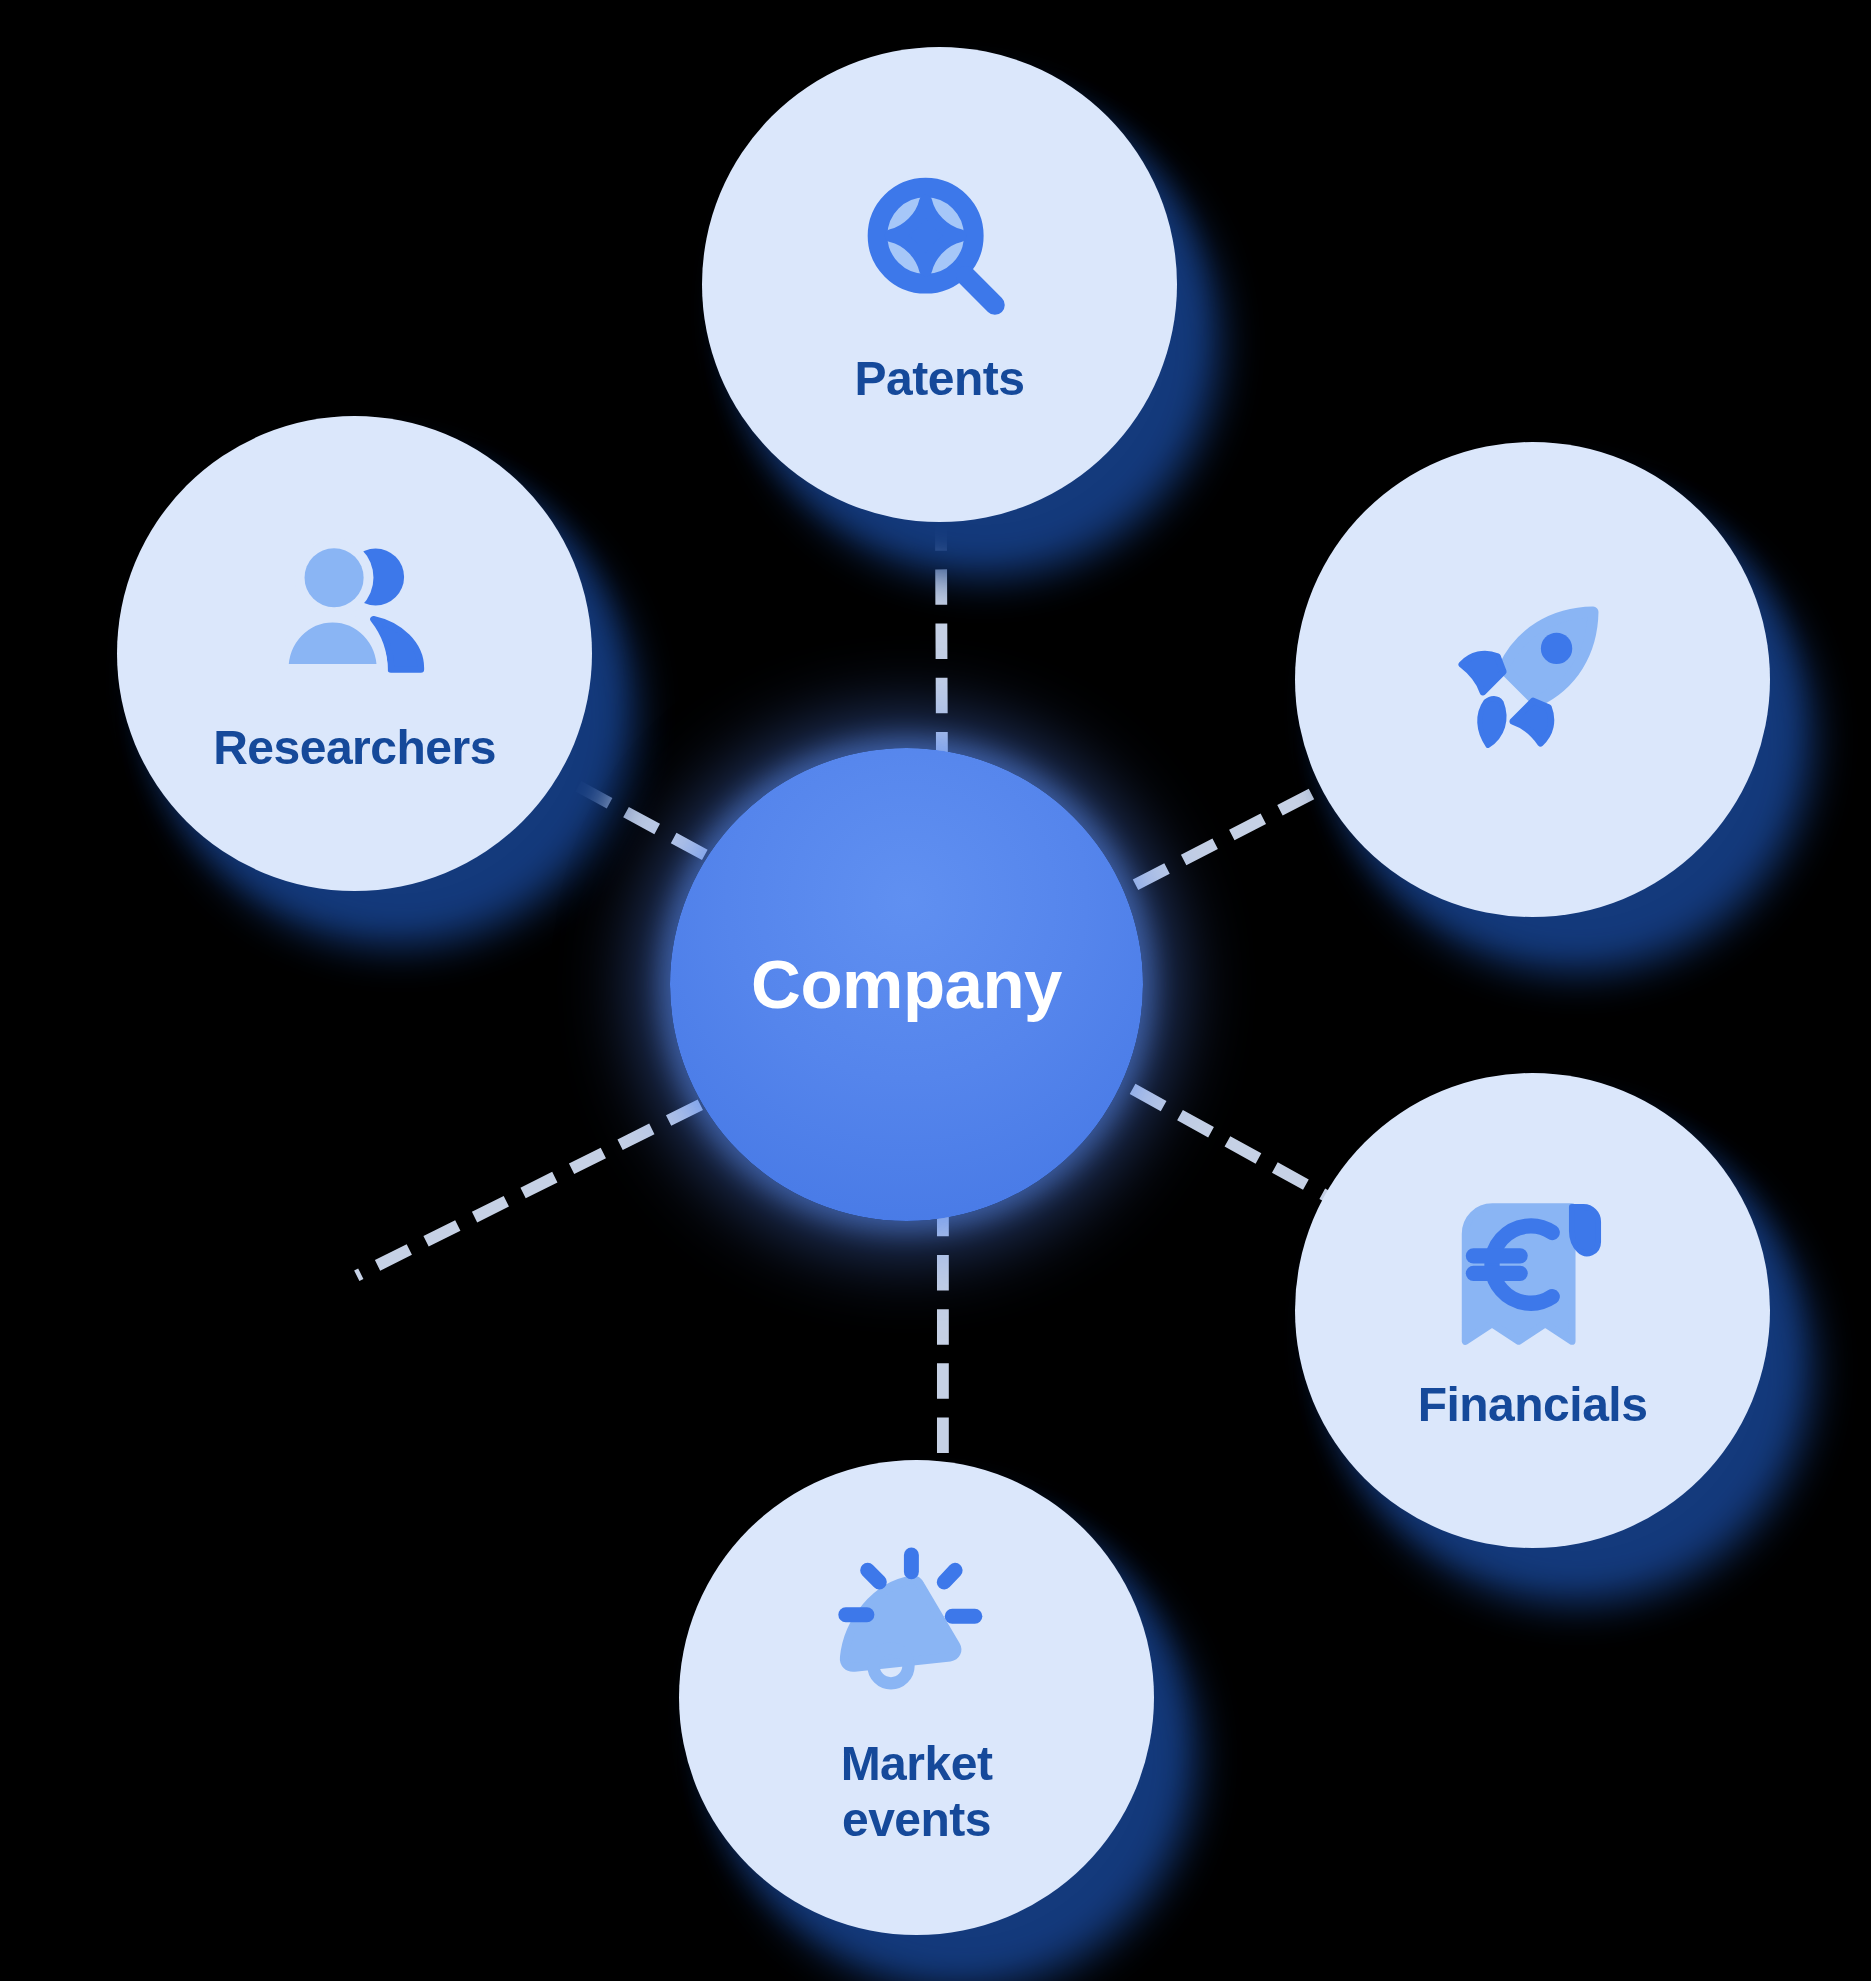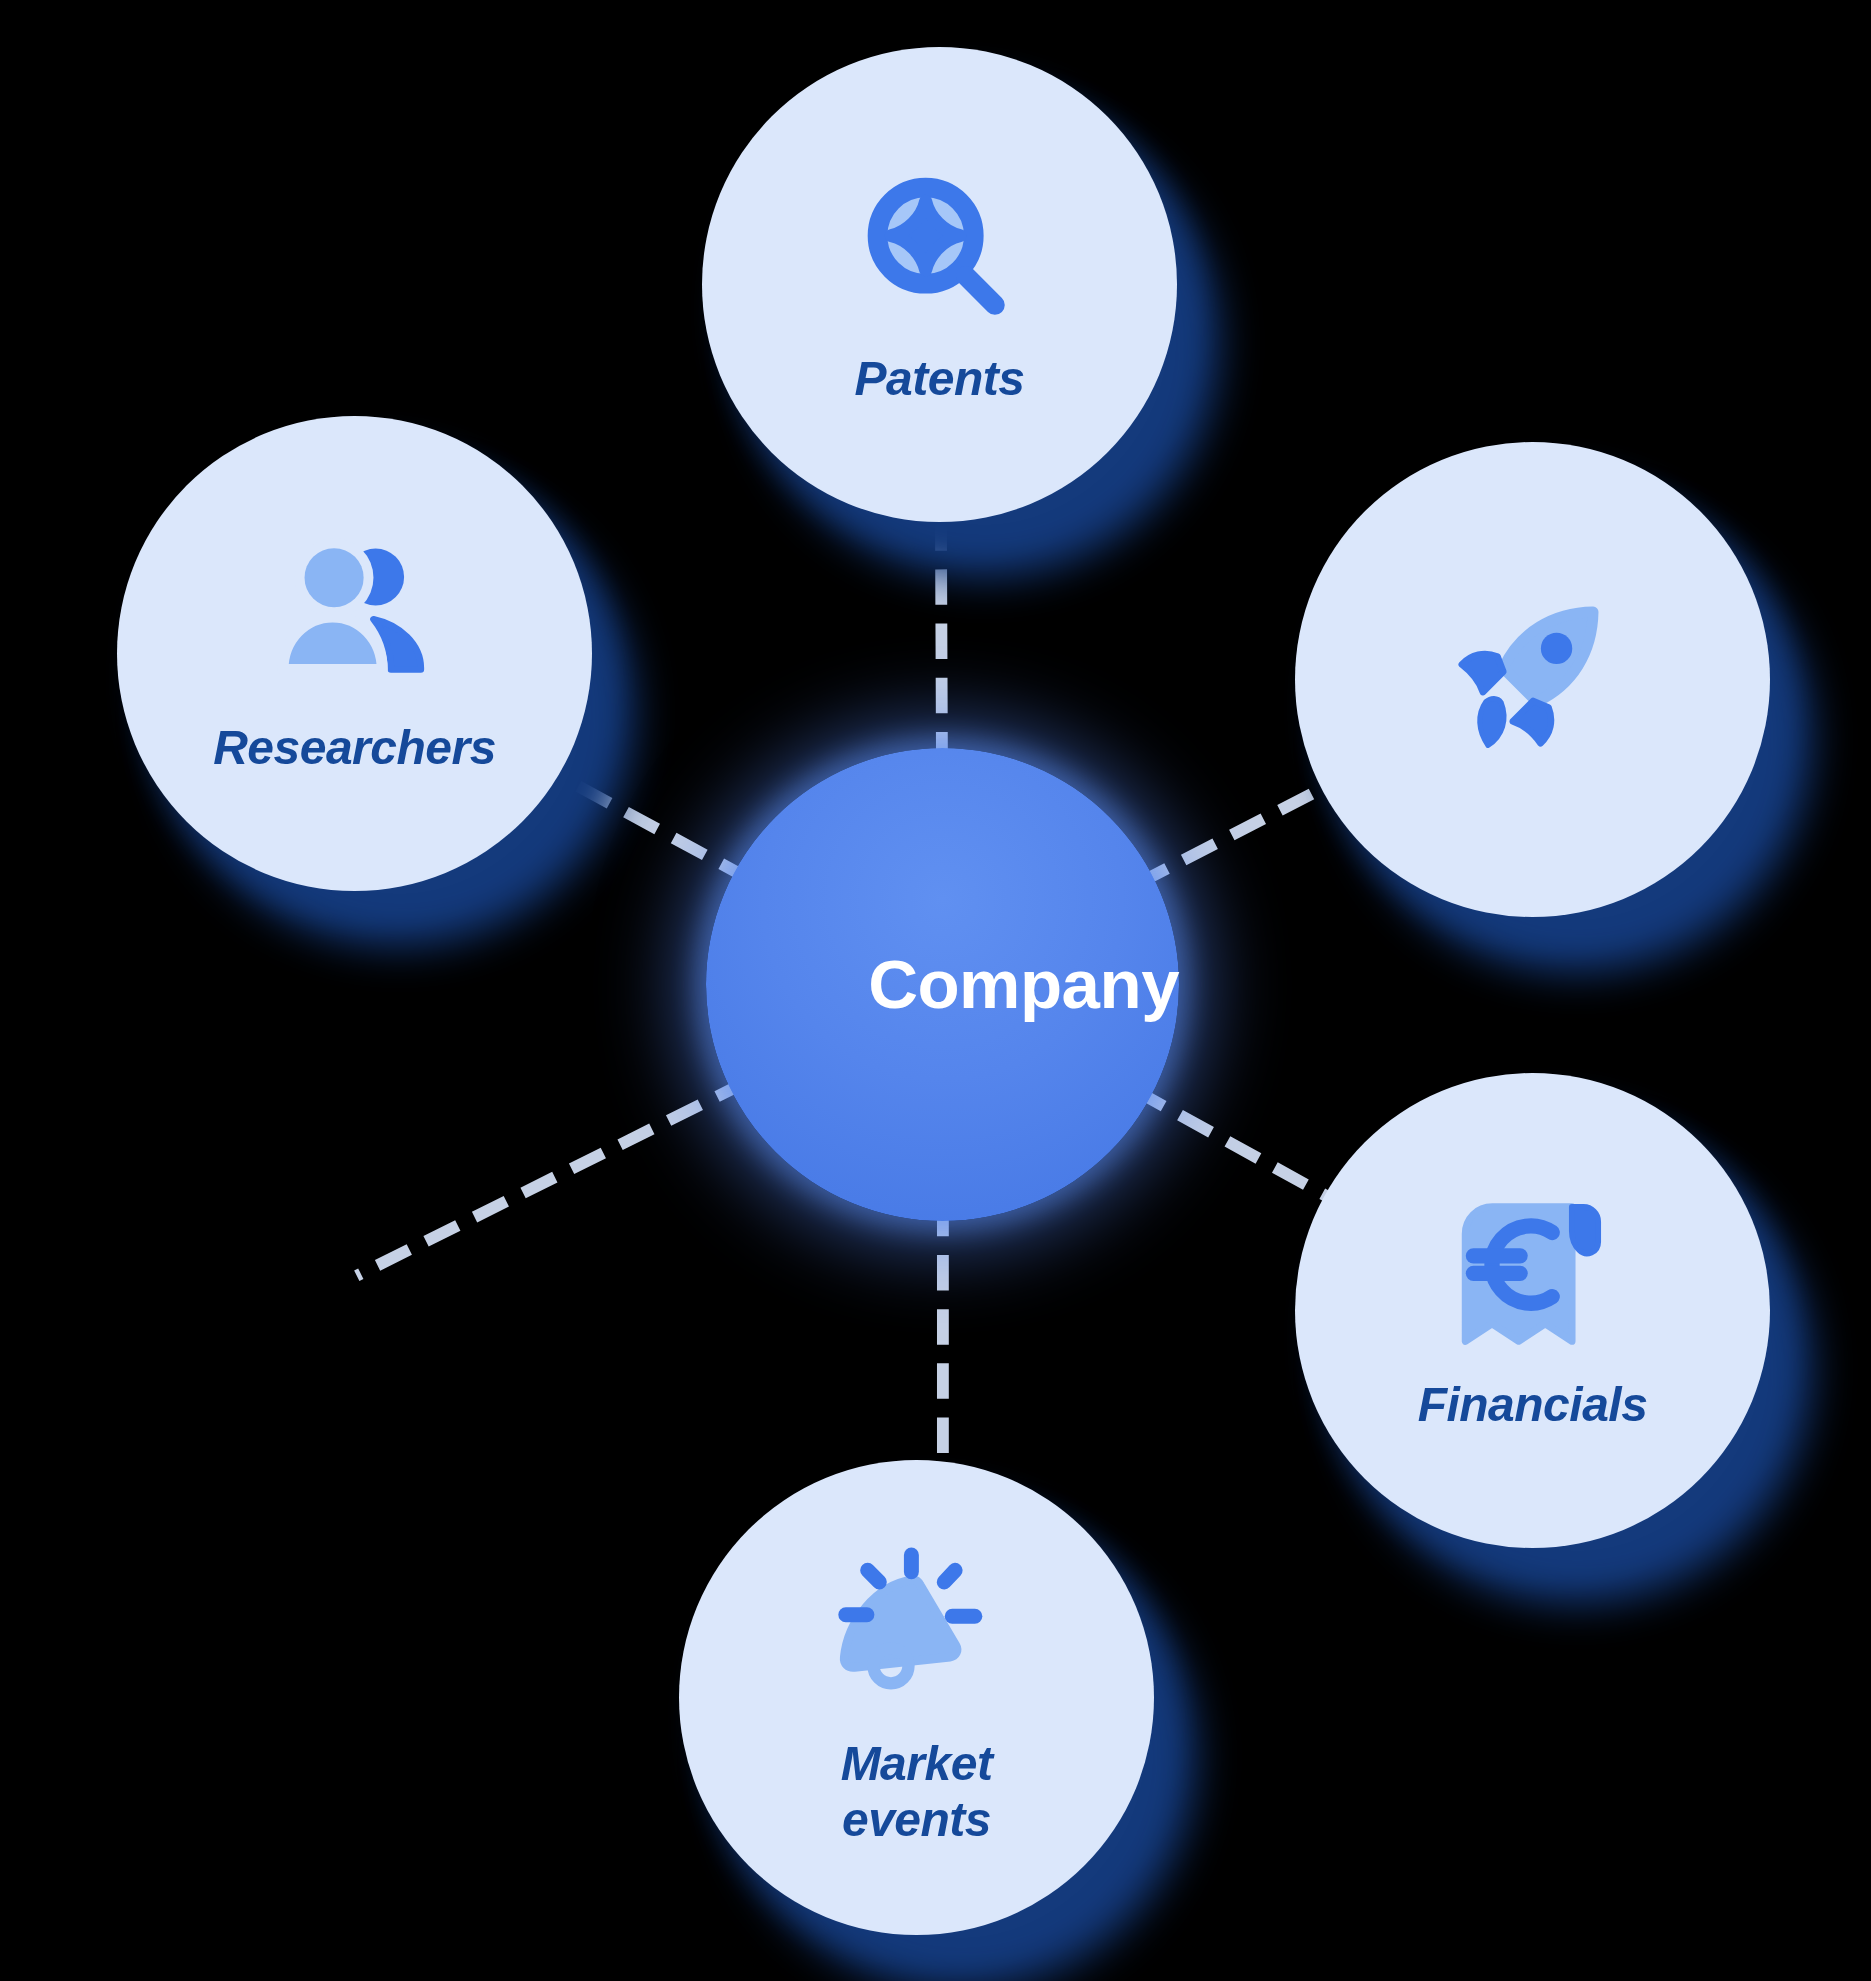--- a/index.html
+++ b/index.html
@@ -16,33 +16,33 @@
     --lens:#a6c7f8;
     --connector:#c6d1e5;
   }
   #stage{position:absolute;inset:0;}
   svg.connectors{position:absolute;left:0;top:0;z-index:1;}
   .node{
     position:absolute;width:475px;height:475px;border-radius:50%;
     background:var(--node-fill);
     box-shadow:45px 59px 43px -3.9px var(--shadow), 19.7px 25.6px 29.6px 0 rgba(16,46,100,.85);
     display:flex;flex-direction:column;align-items:center;justify-content:center;
-    z-index:2;text-align:center;font-style:italic;
+    z-index:2;text-align:center;
   }
   .node .icon{width:175px;height:175px;margin-bottom:13.8px;flex:0 0 auto;}
   .node .icon svg{width:100%;height:100%;display:block;}
   .node .label{
     color:var(--label);font-size:48px;font-weight:700;line-height:1.16;
     letter-spacing:-0.5px;white-space:pre-line;
   }
   #center-node{
-    position:absolute;left:706px;top:748px;width:473px;height:473px;border-radius:50%;
+    position:absolute;left:670px;top:748px;width:473px;height:473px;border-radius:50%;
     background:radial-gradient(circle at 50% 32%, #6090f1 0%, #5585ec 45%, #4376e4 100%);
     box-shadow:0 0 77px 29.6px rgba(84,132,240,.50), 0 0 25.6px 9.9px rgba(100,150,245,.45);
-    display:flex;align-items:center;justify-content:flex-end;z-index:3;
+    display:flex;align-items:center;justify-content:center;z-index:3;
   }
   #center-node .label{
     color:#fff;font-size:69px;font-weight:700;letter-spacing:-0.5px;
   }
   
   #node-patents      {left:702px; top:47px;}
   #node-researchers  {left:117px; top:416px;}
   #node-capital      {left:1295px;top:442px;}
   #node-technologies {left:119px; top:1038px;}
   #node-financials   {left:1295px;top:1073px;}

